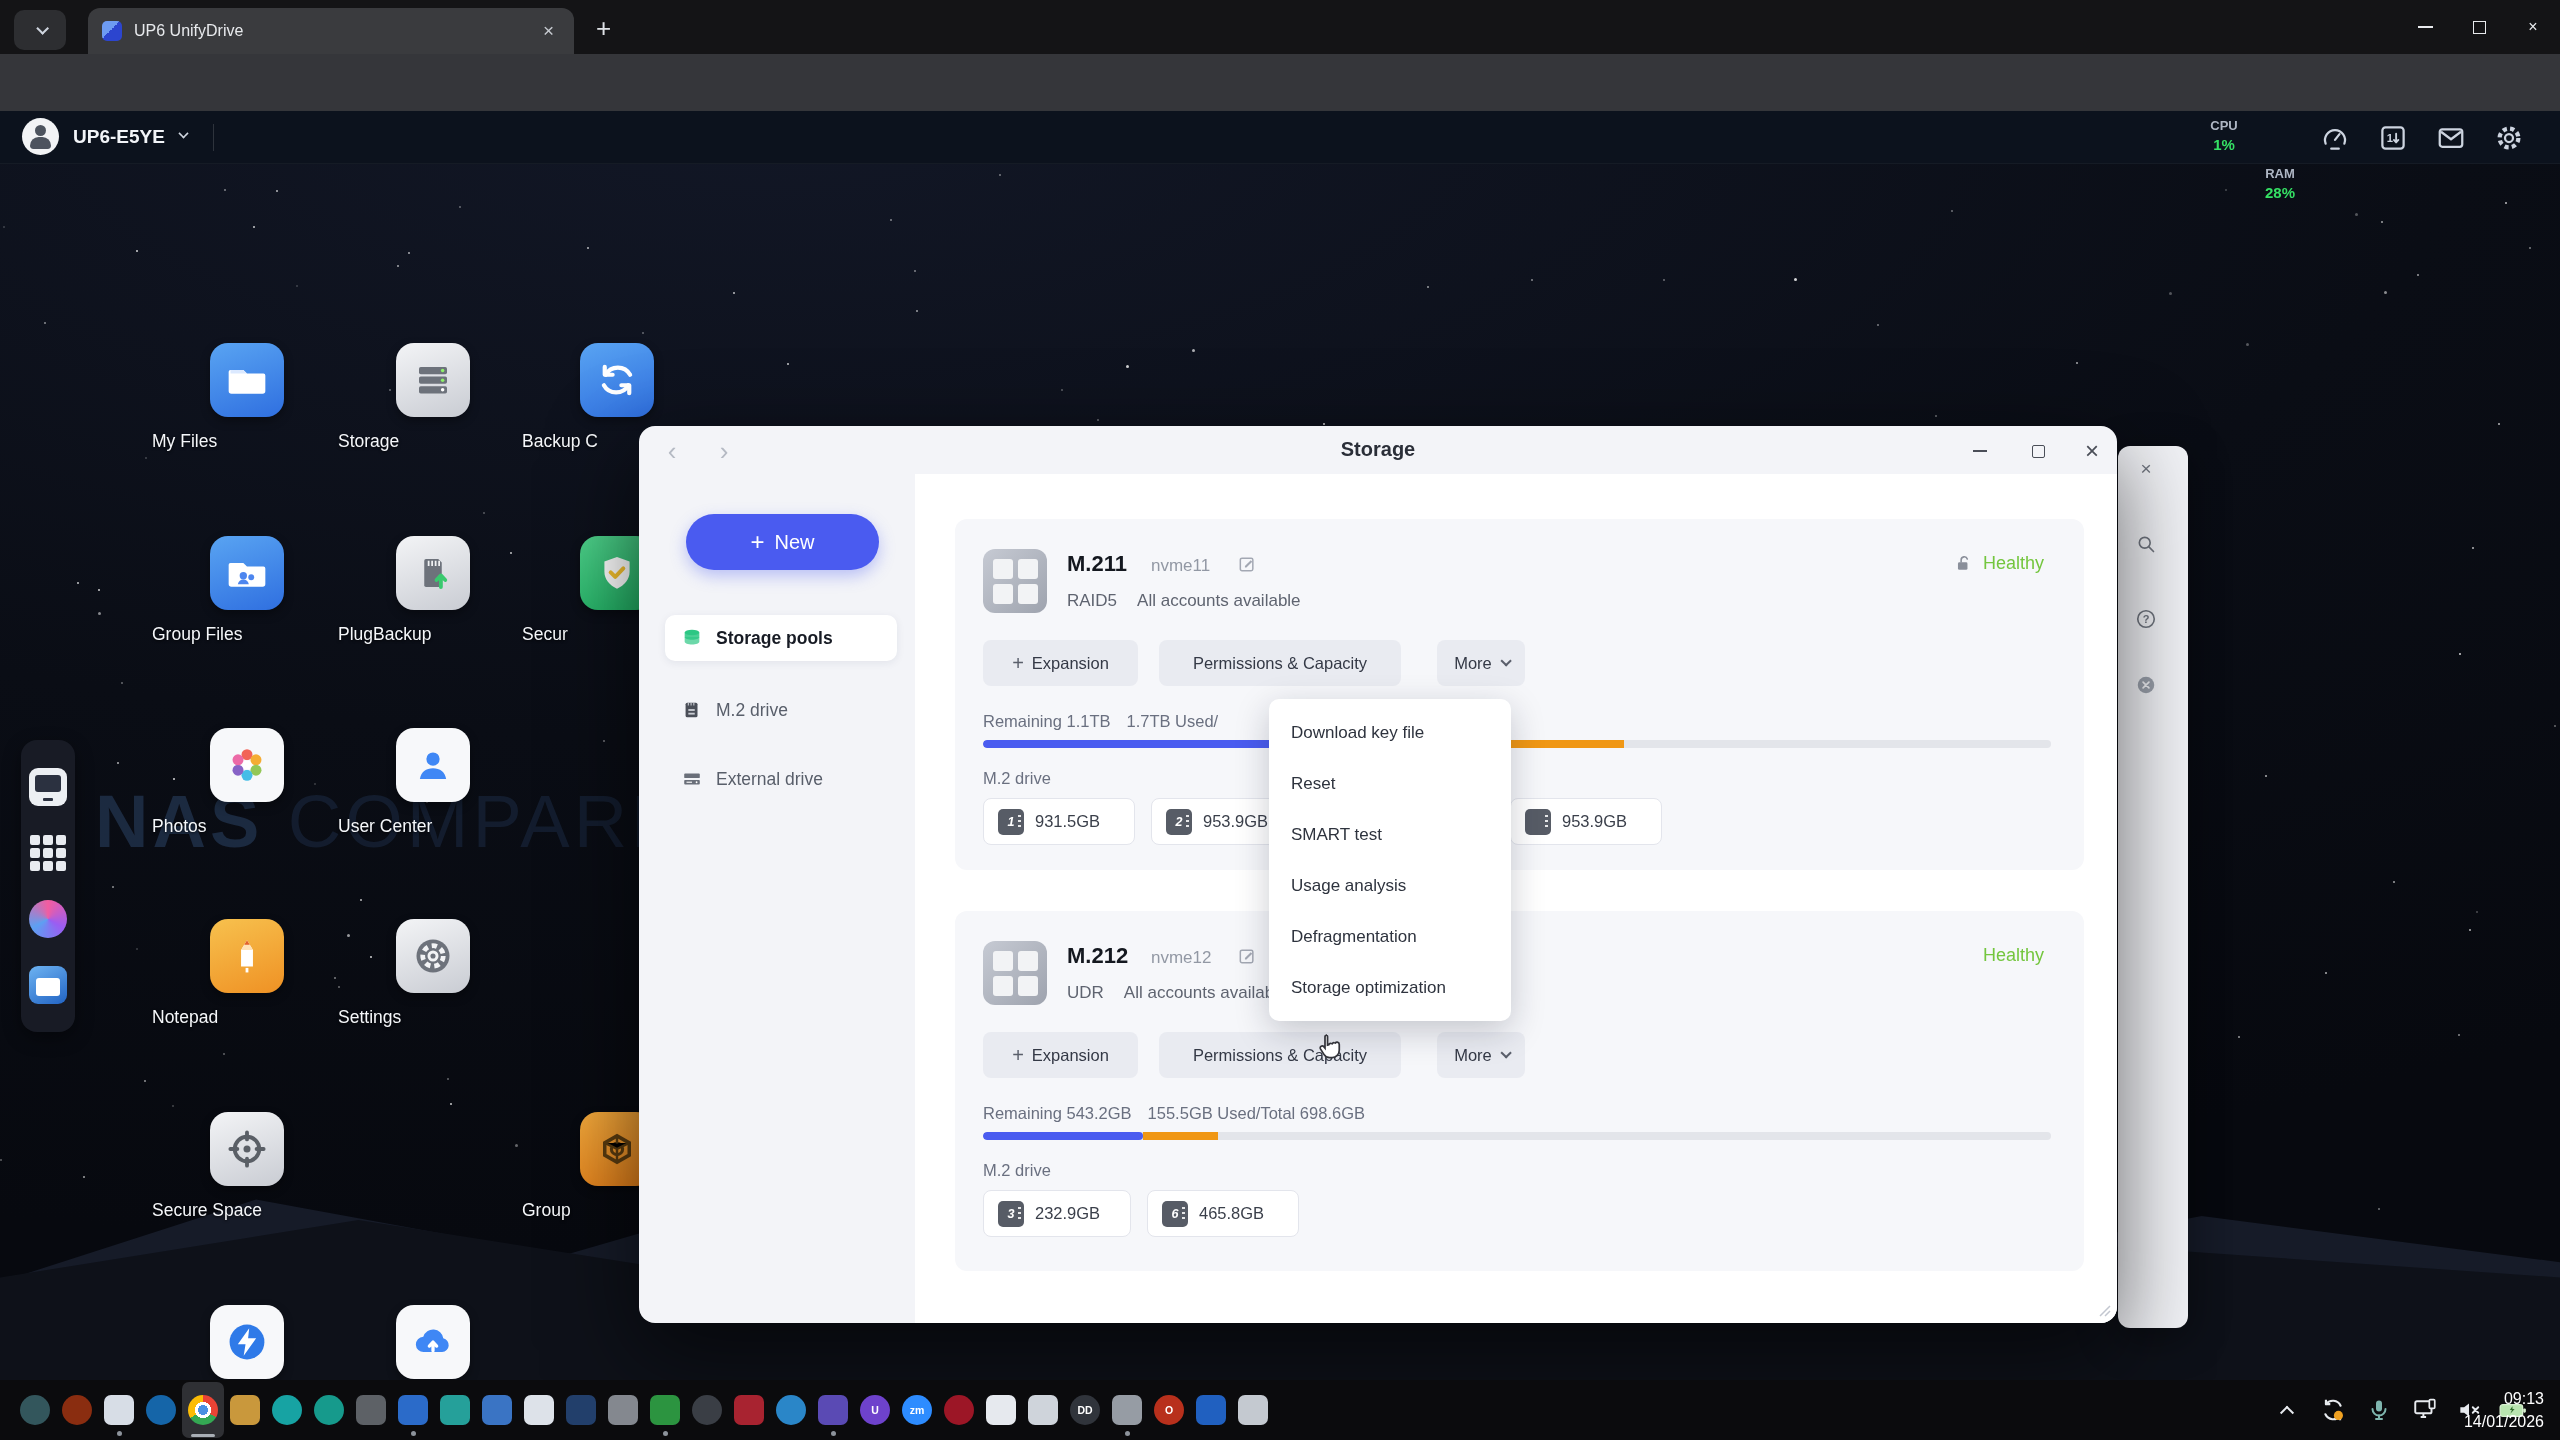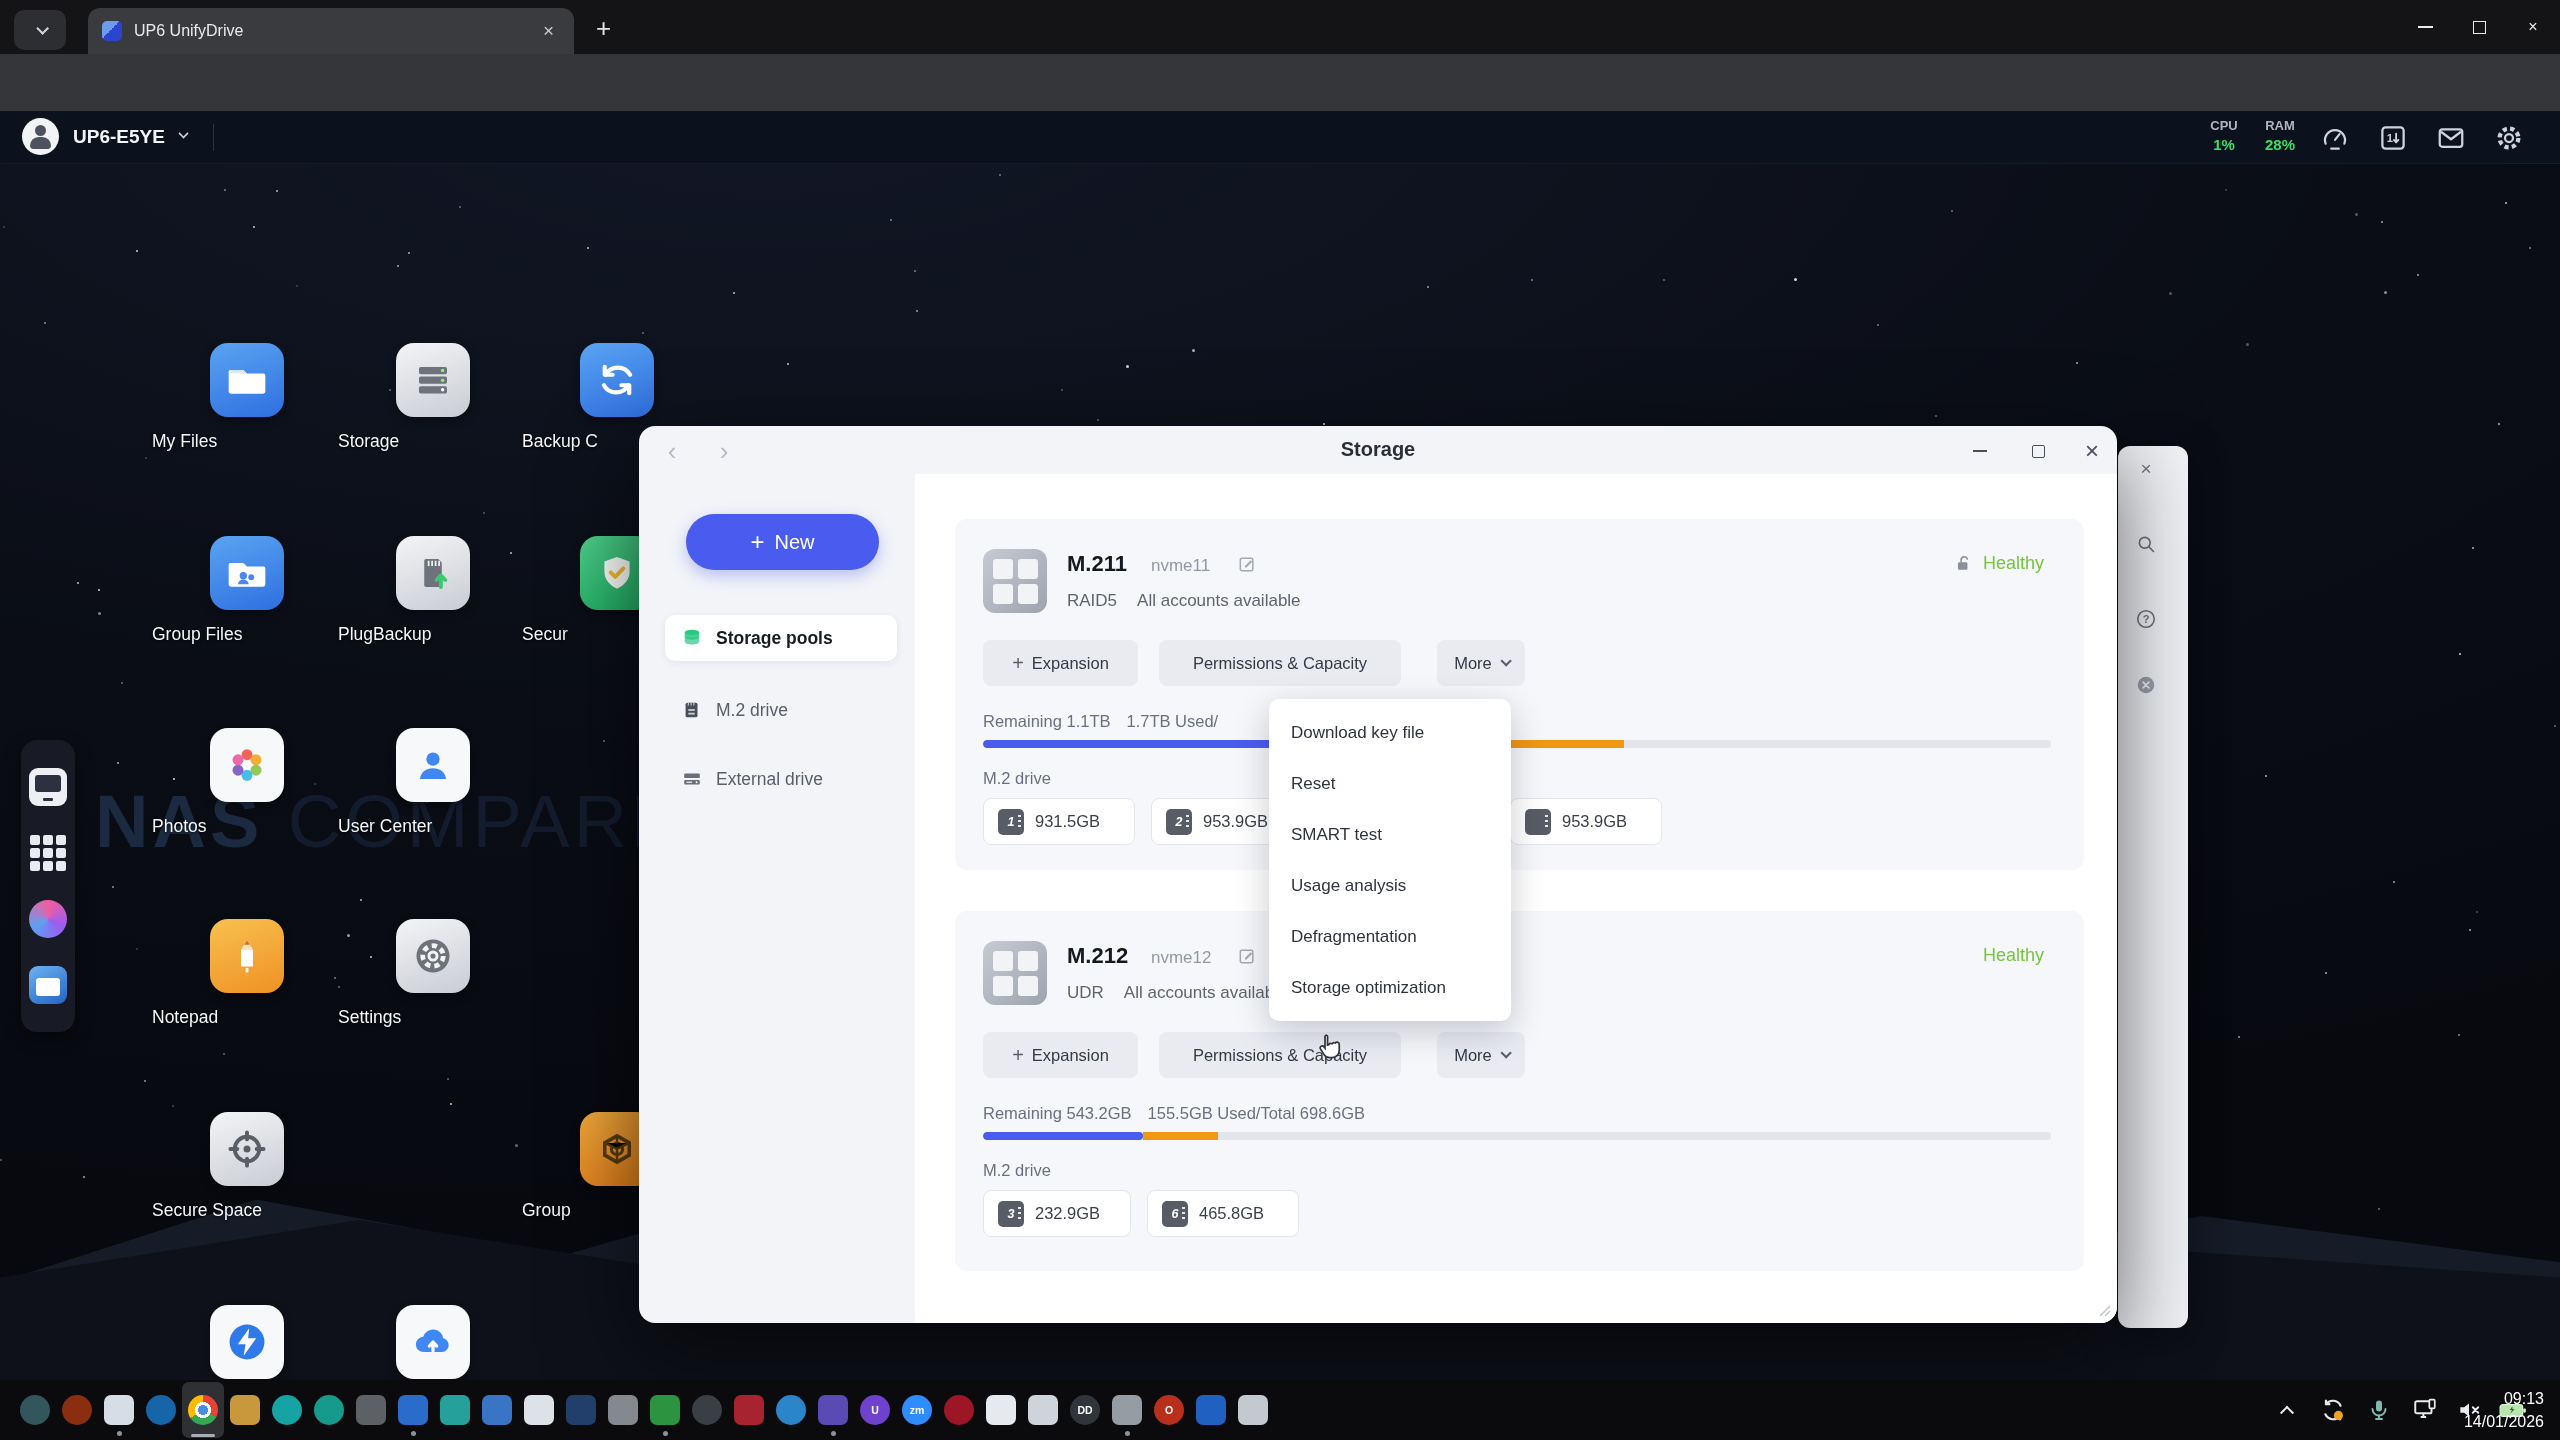--- a/index.html
+++ b/index.html
@@ -359,21 +359,21 @@
   <div id="wm"><span2>NAS</span2> <span>COMPARES</span></div>
 
   <div id="apphdr">
     <div id="dev">
       <span id="dev-avatar"></span>
       <span>UP6-E5YE</span>
       <span class="chev" style="transform:rotate(45deg) scale(.8);margin-top:-6px;"></span>
     </div>
     <div id="hdr-sep"></div>
     <div class="stat" style="left:2200px;width:48px;"><span>CPU</span><b>1%</b></div>
-    <div class="stat" style="left:2256px;width:48px;"><span>RAM</span><b>28%</b></div>
+    <div class="stat" style="left:2256px;width:48px;margin-top:48px;"><span>RAM</span><b>28%</b></div>
     <div class="hdr-ic" style="left:2320px;">
       <svg width="30" height="30" viewBox="0 0 24 24">
           <path d="M4.5 16.5a8 8 0 1 1 15 0" stroke="#cdd4e0" stroke-width="1.8" fill="none" stroke-linecap="round"></path>
           <path d="M12 13.5l3.6-4.6" stroke="#cdd4e0" stroke-width="1.8" stroke-linecap="round"></path>
           <path d="M9 20.5h6" stroke="#cdd4e0" stroke-width="1.8" stroke-linecap="round"></path>
         </svg>
     </div>
     <div class="hdr-ic" style="left:2378px;">
       <svg width="30" height="30" viewBox="0 0 24 24">
           <rect x="3.5" y="3.5" width="17" height="17" rx="2.5" stroke="#cdd4e0" stroke-width="1.8" fill="none"></rect>

